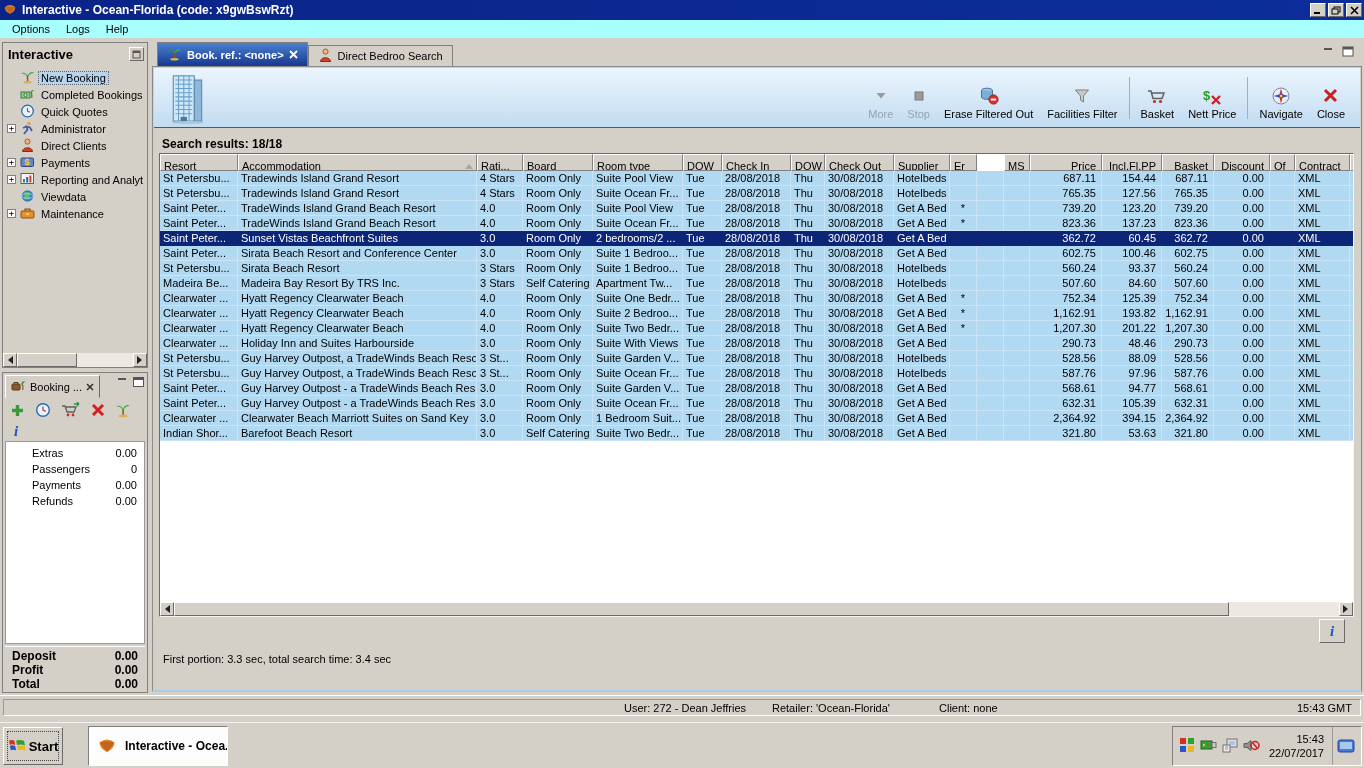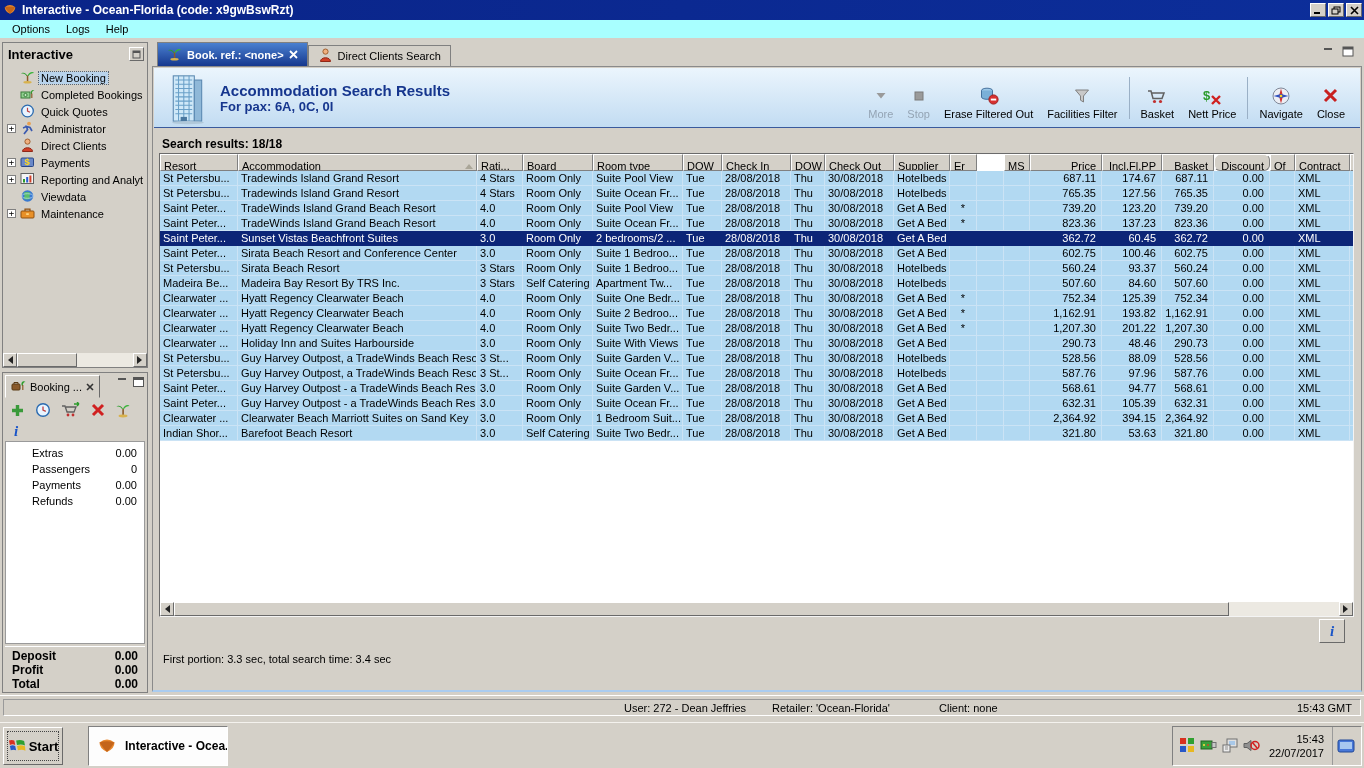--- a/index.html
+++ b/index.html
@@ -335,21 +335,21 @@
           <span>Book. ref.: &lt;none&gt;</span>
           <span><svg width="9" height="9">
               <path d="M1 1 L8 8 M8 1 L1 8" stroke="#fff" stroke-width="1.8"></path>
             </svg></span>
         </div>
         <div class="mtab">
           <span><svg width="15" height="14" viewBox="0 0 15 14">
               <circle cx="7.5" cy="3.6" r="2.6" fill="#f0b080" stroke="#a06030"></circle>
               <path d="M2.5 13.5 C2.5 8.5 12.5 8.5 12.5 13.5 Z" fill="#d04028" stroke="#902818"></path>
             </svg></span>
-          <span>Direct Clients Search</span>
+          <span>Direct Bedroo Search</span>
         </div>
         <span class="mwin-btns">
           <span class="mwin-btn">
             <svg width="11" height="9">
               <rect x="1" y="1" width="8" height="2" fill="#555"></rect>
             </svg>
           </span>
           <span class="mwin-btn">
             <svg width="12" height="11">
               <rect x="1" y="1" width="10" height="9" fill="#fff" stroke="#555"></rect>
@@ -361,24 +361,20 @@
     <div class="main-body">
       <div class="result-header">
         <span class="rh-icon"><svg width="40" height="52" viewBox="0 0 38 48">
               <rect x="5" y="2" width="20" height="43" fill="#cfe8f8" stroke="#5a88b0"></rect>
               <rect x="25" y="6" width="7" height="39" fill="#8fb8d8" stroke="#5a88b0"></rect>
               <path d="M7 6 H23 M7 10 H23 M7 14 H23 M7 18 H23 M7 22 H23 M7 26 H23 M7 30 H23 M7 34 H23 M7 38 H23" stroke="#6aa0c8"></path>
               <path d="M10 2 V45 M15 2 V45 M20 2 V45" stroke="#6aa0c8"></path>
               <rect x="12" y="41" width="6" height="4" fill="#4a78a0"></rect>
               <ellipse cx="19" cy="46.5" rx="15" ry="1.5" fill="#b0c8da"></ellipse>
             </svg></span>
-        <span class="rh-titles">
-          <div class="rh-t1">Accommodation Search Results</div>
-          <div class="rh-t2">For pax: 6A, 0C, 0I</div>
-        </span>
         <span class="rh-toolbar" id="rhToolbar">
             <div class="tbtn disabled">
               <span class="ticon">
                 <svg width="16" height="16">
                   <path d="M3.5 5 H12.5 L8 10.5 Z" fill="#9a9a9a"></path>
                 </svg>
               </span>
               <span class="tlabel">More</span>
             </div>
             <div class="tbtn disabled">
@@ -462,42 +458,42 @@
             <div class="gh" style="width: 69px;">Check In</div>
             <div class="gh" style="width: 34px;">DOW</div>
             <div class="gh" style="width: 69px;">Check Out</div>
             <div class="gh" style="width: 56px;">Supplier</div>
             <div class="gh" style="width: 27px;">Er</div>
             <div class="gh" style="width: 27px; margin-top: 24px;">NR</div>
             <div class="gh" style="width: 26px;">MS</div>
             <div class="gh r" style="width: 72px;">Price</div>
             <div class="gh r" style="width: 60px;">Incl.Fl.PP</div>
             <div class="gh r" style="width: 52px;">Basket</div>
-            <div class="gh r" style="width: 56px; border-radius: 6px;">Discount</div>
+            <div class="gh r" style="width: 56px;">Discount</div>
             <div class="gh" style="width: 25px;">Of</div>
             <div class="gh" style="width: 55px;">Contract</div>
             <div class="gh" style="width: 40px;">A</div>
           </div>
         <div class="grid-body" id="gridBody">
             <div class="gr">
               <span class="gc" style="width: 78px;">St Petersbu...</span>
               <span class="gc" style="width: 239px;">Tradewinds Island Grand Resort</span>
               <span class="gc" style="width: 46px;">4 Stars</span>
               <span class="gc" style="width: 70px;">Room Only</span>
               <span class="gc" style="width: 90px;">Suite Pool View</span>
               <span class="gc" style="width: 39px;">Tue</span>
               <span class="gc" style="width: 69px;">28/08/2018</span>
               <span class="gc" style="width: 34px;">Thu</span>
               <span class="gc" style="width: 69px;">30/08/2018</span>
               <span class="gc" style="width: 56px;">Hotelbeds</span>
               <span class="gc c" style="width: 27px;"></span>
               <span class="gc c" style="width: 27px;"></span>
               <span class="gc c" style="width: 26px;"></span>
               <span class="gc r" style="width: 72px;">687.11</span>
-              <span class="gc r" style="width: 60px;">174.67</span>
+              <span class="gc r" style="width: 60px;">154.44</span>
               <span class="gc r" style="width: 52px;">687.11</span>
               <span class="gc r" style="width: 56px;">0.00</span>
               <span class="gc" style="width: 25px;"></span>
               <span class="gc" style="width: 55px;">XML</span>
               <span class="gc" style="width: 40px;"></span>
             </div>
             <div class="gr">
               <span class="gc" style="width: 78px;">St Petersbu...</span>
               <span class="gc" style="width: 239px;">Tradewinds Island Grand Resort</span>
               <span class="gc" style="width: 46px;">4 Stars</span>

